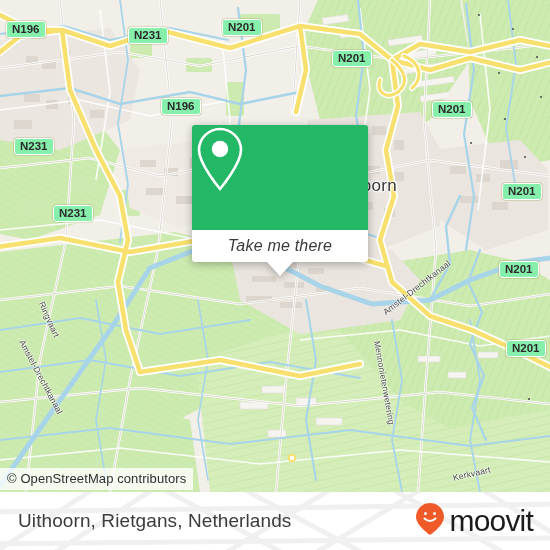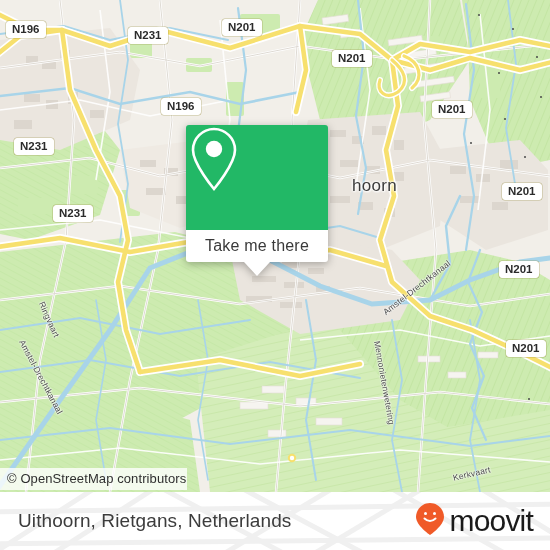--- a/index.html
+++ b/index.html
@@ -14,31 +14,31 @@
   .map{
     position:absolute;left:0;top:0;width:550px;height:492px;
     background:#f2efe9;overflow:hidden;
   }
   .map svg{position:absolute;left:0;top:0;}
 
   
   .attrib{
     position:absolute;left:0;top:468px;
     background:rgba(255,255,255,.78);
-    padding:3px 1px 4px 7px;
+    padding:3px 7px 4px 7px;
     font-size:13px;color:#2f2f2f;
     letter-spacing:.1px;
     z-index:40;
     font-family:"Liberation Sans", sans-serif;
   }
 
   
   .shield{
     position:absolute;z-index:30;
-    background:#ffffff;
+    background:#86efac;
     border:1.5px solid #ffffff;
     border-radius:3px;
     color:#2b2b2b;
     font-size:11.5px;font-weight:bold;
     padding:1px 5px 2px 5px;
     line-height:12px;
     box-shadow:0 0 0 .5px rgba(150,140,60,.5);
     white-space:nowrap;
     font-family:"Liberation Sans", sans-serif;
   }
@@ -57,22 +57,23 @@
     position:absolute;z-index:24;
     font-size:8.5px;color:#4a4a4a;
     white-space:nowrap;
     letter-spacing:.2px;
     text-shadow:0 0 2px #fff,0 0 2px #fff,0 0 2px #fff;
     transform-origin:0 0;
   }
 
   
   .card{
-    position:absolute;left:186px;top:125px;width:142px;z-index:60;
+    position:absolute;left:192px;top:125px;width:176px;z-index:60;
     filter:drop-shadow(0 2px 4px rgba(0,0,0,.30));
+    font-style:italic;
   }
   .card-top{
     background:#22b866;height:105px;
     border-radius:3px 3px 0 0;
     display:flex;align-items:center;justify-content:center;
   }
   .card-bottom{
     background:#ffffff;height:32px;
     border-radius:0 0 3px 3px;
     display:flex;align-items:center;justify-content:center;

